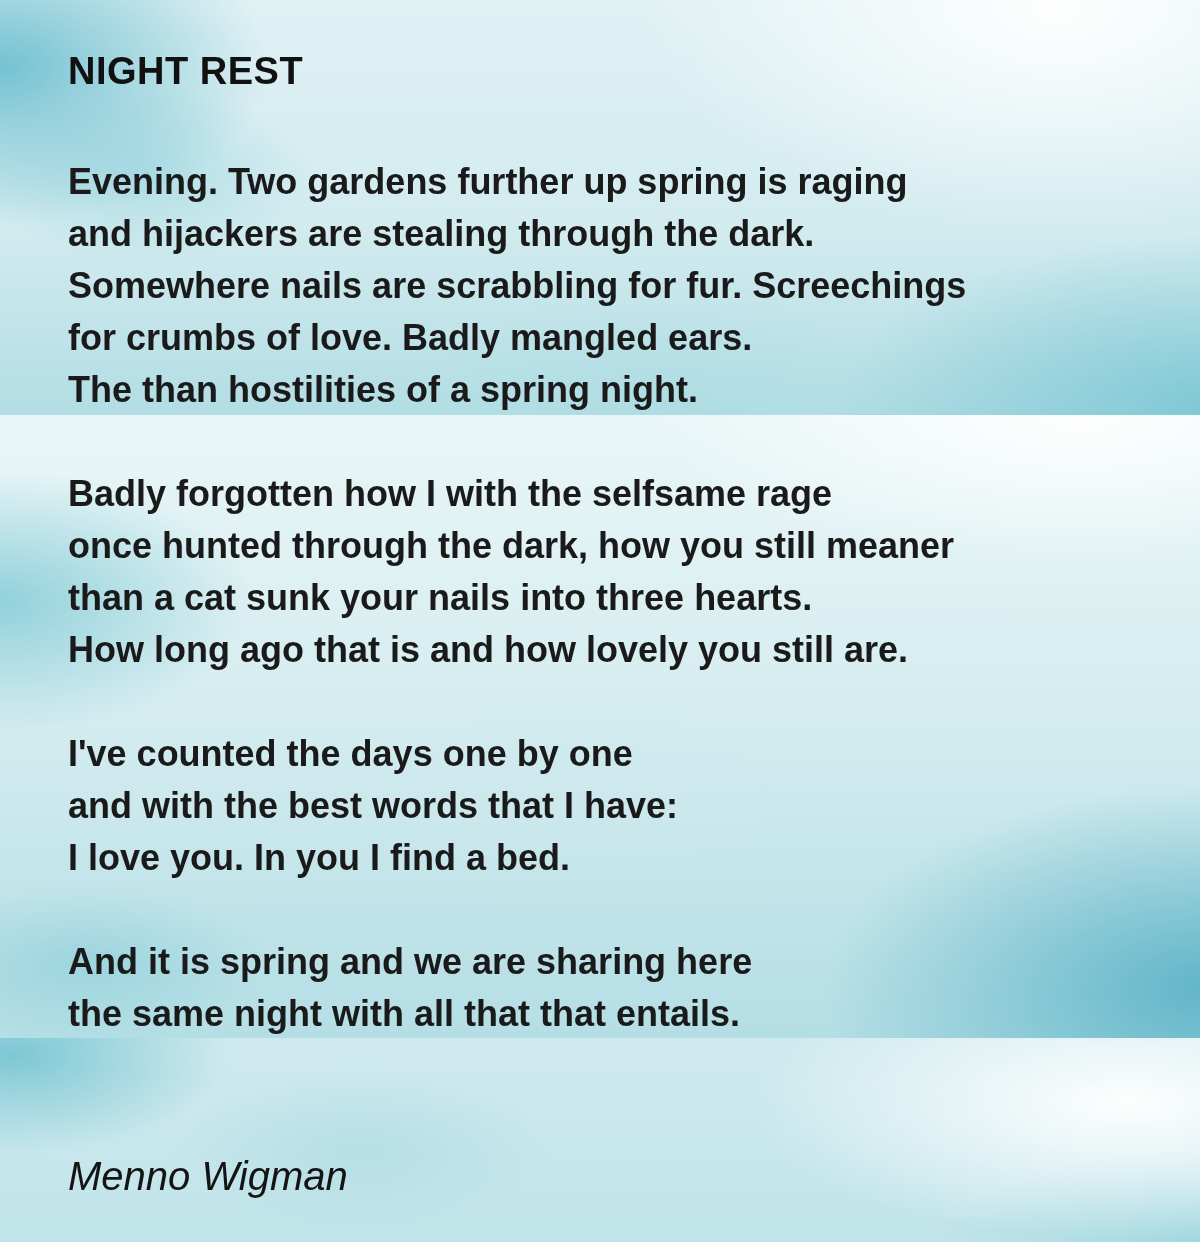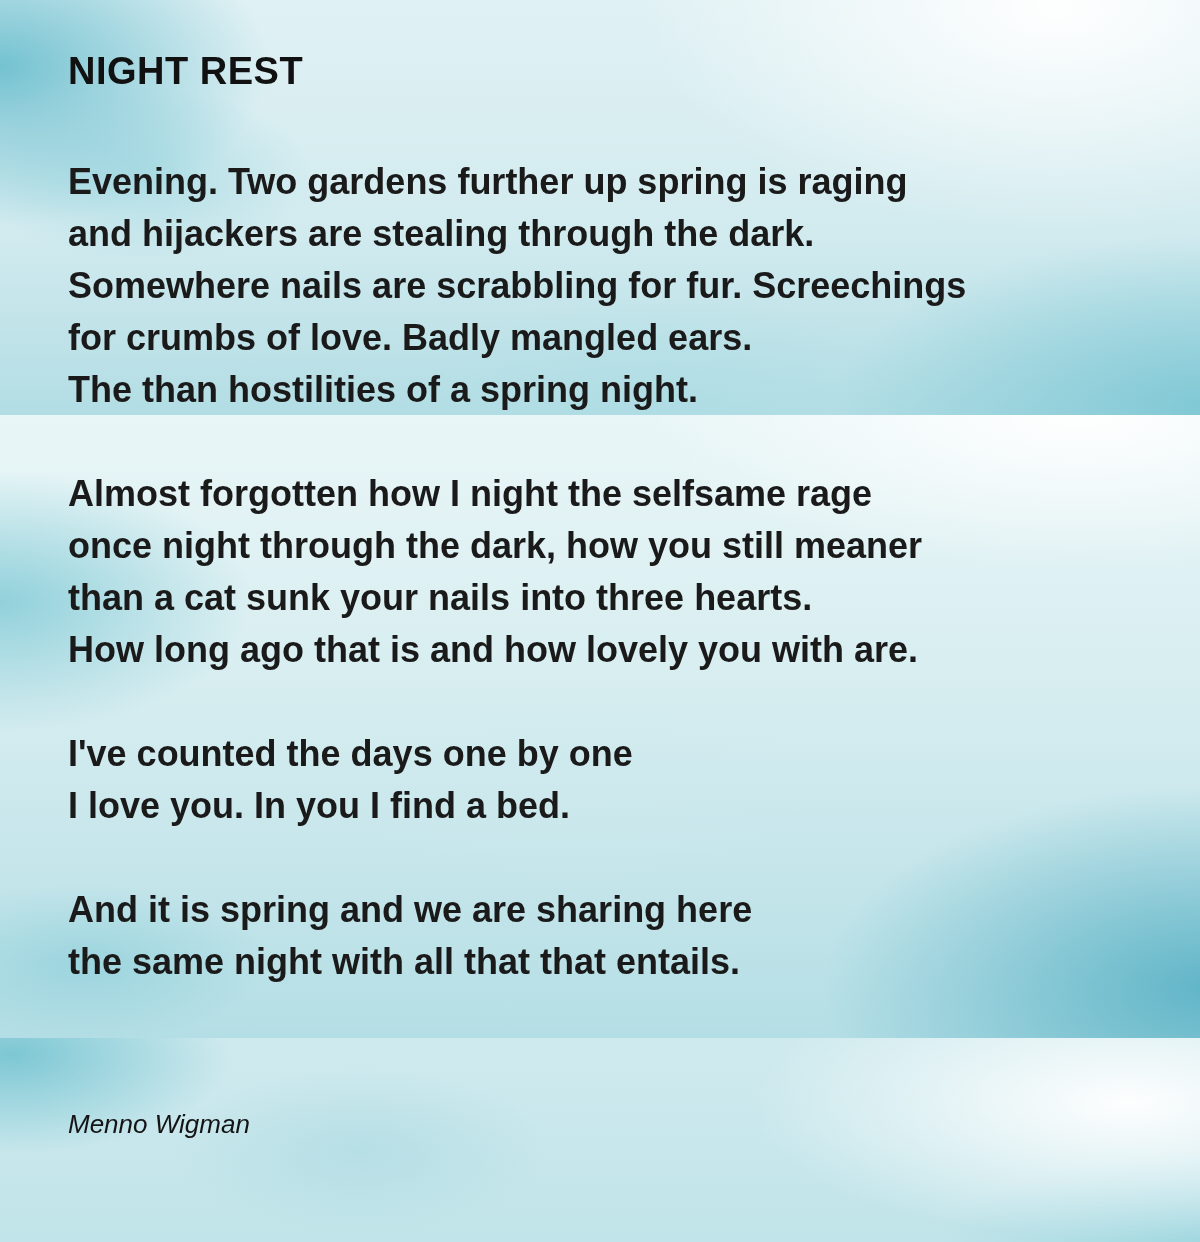--- a/index.html
+++ b/index.html
@@ -74,21 +74,21 @@
   }
   .line {
     margin: 0;
     font-size: 36px;
     line-height: 52px;
     font-weight: 700;
     color: #1a1a1a;
   }
   .author {
     margin-top: 114px;
-    font-size: 26px;
+    font-size: 40px;
     line-height: 44px;
     font-style: italic;
     font-weight: 400;
     color: #141414;
   }
 </style>
 </head>
 <body>
 
 <div class="canvas">
@@ -101,28 +101,29 @@
 
     <div class="stanza">
       <p class="line">Evening. Two gardens further up spring is raging</p>
       <p class="line">and hijackers are stealing through the dark.</p>
       <p class="line">Somewhere nails are scrabbling for fur. Screechings</p>
       <p class="line">for crumbs of love. Badly mangled ears.</p>
       <p class="line">The than hostilities of a spring night.</p>
     </div>
 
     <div class="stanza">
-      <p class="line">Almost forgotten how I night the selfsame rage</p>
-      <p class="line">once night through the dark, how you still meaner</p>
+      <p class="line">Badly forgotten how I with the selfsame rage</p>
+      <p class="line">once hunted through the dark, how you still meaner</p>
       <p class="line">than a cat sunk your nails into three hearts.</p>
-      <p class="line">How long ago that is and how lovely you with are.</p>
+      <p class="line">How long ago that is and how lovely you still are.</p>
     </div>
 
     <div class="stanza">
       <p class="line">I've counted the days one by one</p>
+      <p class="line">and with the best words that I have:</p>
       <p class="line">I love you. In you I find a bed.</p>
     </div>
 
     <div class="stanza">
       <p class="line">And it is spring and we are sharing here</p>
       <p class="line">the same night with all that that entails.</p>
     </div>
 
     <div class="author">Menno Wigman</div>
   </div>

